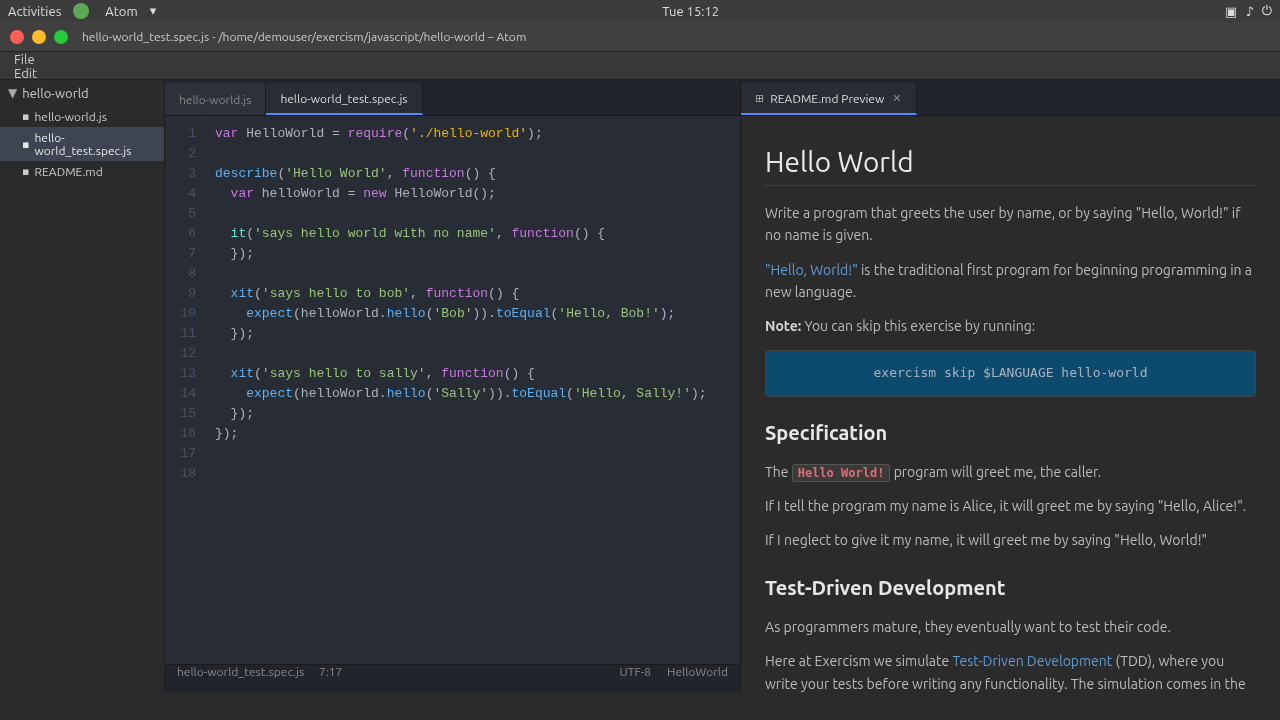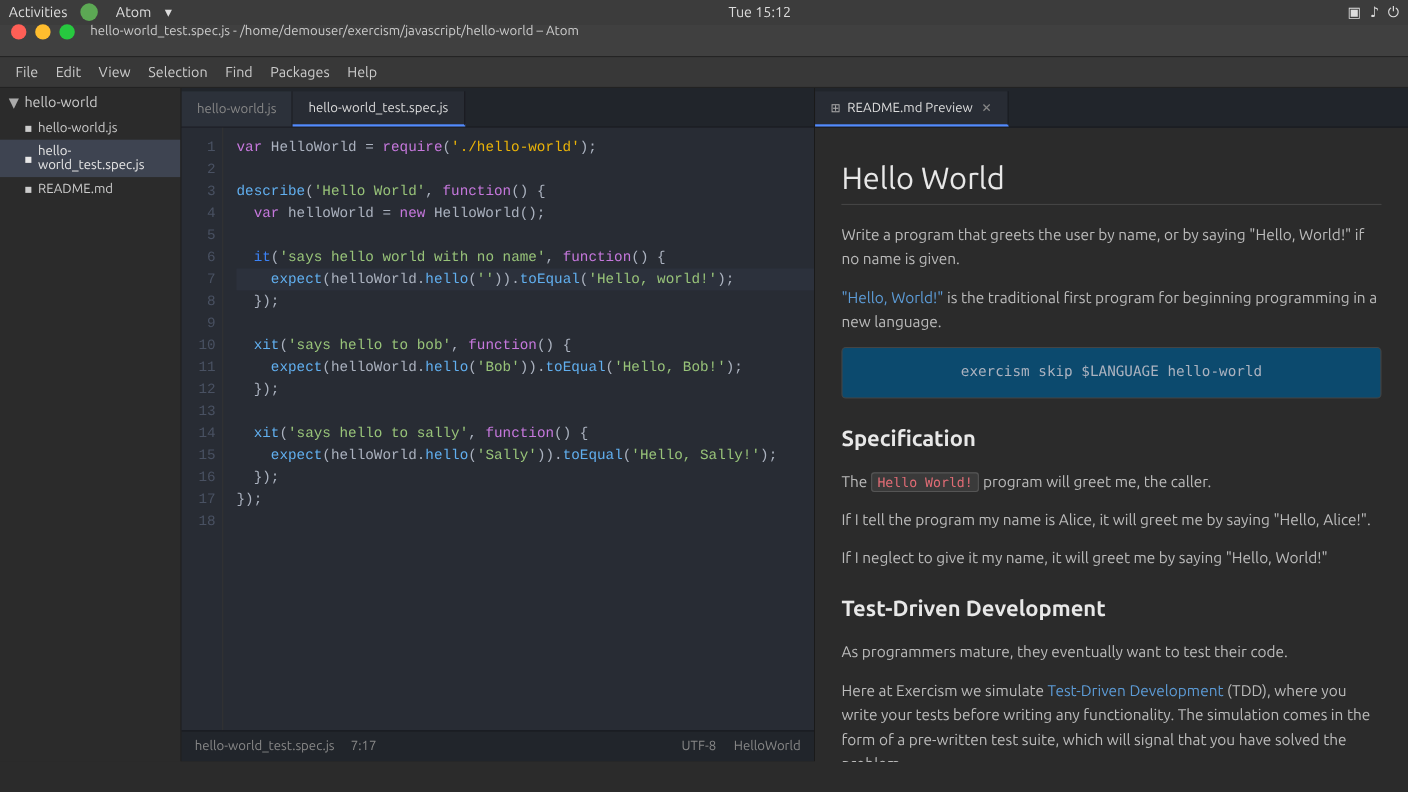--- a/index.html
+++ b/index.html
@@ -19,20 +19,21 @@
     }
     #system-bar-left { display: flex; align-items: center; gap: 12px; }
     #system-bar-right { display: flex; align-items: center; gap: 8px; }
 
     
     #title-bar {
       width: 100%;
       height: 30px;
       background: #404040;
       display: flex;
+      align-items: center;
       padding: 0 10px;
       gap: 8px;
       border-bottom: 1px solid #222;
     }
     .window-btn {
       width: 14px; height: 14px; border-radius: 50%; display: inline-block;
     }
     .btn-close { background: #ff5f56; }
     .btn-min { background: #ffbd2e; }
     .btn-max { background: #27c93f; }
@@ -40,20 +41,21 @@
 
     
     #menu-bar {
       width: 100%;
       height: 28px;
       background: #383838;
       display: flex;
       align-items: flex-start;
       padding: 0 6px;
       border-bottom: 1px solid #222;
+      flex-direction: column;
     }
     .menu-item {
       color: #ccc;
       font-size: 13px;
       padding: 0 8px;
       height: 100%;
       display: flex;
       align-items: center;
       cursor: pointer;
     }
@@ -162,21 +164,21 @@
       white-space: pre;
       color: #abb2bf;
     }
     .code-line.highlighted { background: #2c313c; }
 
     
     #status-bar {
       height: 28px;
       background: #21252b;
       display: flex;
-      align-items: center;
+      align-items: flex-start;
       justify-content: space-between;
       padding: 0 12px;
       border-top: 1px solid #181a1f;
       flex-shrink: 0;
     }
     #status-left { color: #888; font-size: 12px; }
     #status-right { color: #888; font-size: 12px; display: flex; gap: 16px; }
 
     
     #preview-panel {
@@ -252,20 +254,21 @@
       text-align: center;
     }
     .preview-inline-code {
       background: #3a3a3a;
       border: 1px solid #555;
       border-radius: 3px;
       padding: 1px 5px;
       font-family: 'Consolas', 'Monaco', monospace;
       font-size: 12px;
       color: #e06c75;
+      font-weight: bold;
     }
 
     
     .atom-logo {
       width: 16px; height: 16px;
       background: #5ca854;
       border-radius: 50%;
       display: inline-block;
       margin-right: 4px;
       vertical-align: middle;
@@ -359,22 +362,21 @@
           <div>16</div>
           <div>17</div>
           <div>18</div>
         </div>
       <div id="code-content">
           <div class="code-line"><span style="color:#c678dd">var</span> HelloWorld = <span style="color:#c678dd">require</span>(<span style="color:#eab308">'./hello-world'</span>);</div>
           <div class="code-line"></div>
           <div class="code-line"><span style="color:#61afef">describe</span>(<span style="color:#98c379">'Hello World'</span>, <span style="color:#c678dd">function</span>() {</div>
           <div class="code-line">  <span style="color:#c678dd">var</span> helloWorld = <span style="color:#c678dd">new</span> HelloWorld();</div>
           <div class="code-line"></div>
-          <div class="code-line">  <span style="color:#3b82f6">it</span>(<span style="color:#98c379">'says hello world with no name'</span>, <span style="color:#c678dd">function</span>() {</div>
-          <div class="code-line highlighted">    <span style="color:#61afef">expect</span>(helloWorld.<span style="color:#61afef">hello</span>(<span style="color:#98c379">''</span>)).<span style="color:#61afef">toEqual</span>(<span style="color:#98c379">'Hello, world!'</span>);</div>
+          <div class="code-line">  <span style="color:#5eead4">it</span>(<span style="color:#98c379">'says hello world with no name'</span>, <span style="color:#c678dd">function</span>() {</div>
           <div class="code-line">  });</div>
           <div class="code-line"></div>
           <div class="code-line">  <span style="color:#61afef">xit</span>(<span style="color:#98c379">'says hello to bob'</span>, <span style="color:#c678dd">function</span>() {</div>
           <div class="code-line">    <span style="color:#61afef">expect</span>(helloWorld.<span style="color:#61afef">hello</span>(<span style="color:#98c379">'Bob'</span>)).<span style="color:#61afef">toEqual</span>(<span style="color:#98c379">'Hello, Bob!'</span>);</div>
           <div class="code-line">  });</div>
           <div class="code-line"></div>
           <div class="code-line">  <span style="color:#61afef">xit</span>(<span style="color:#98c379">'says hello to sally'</span>, <span style="color:#c678dd">function</span>() {</div>
           <div class="code-line">    <span style="color:#61afef">expect</span>(helloWorld.<span style="color:#61afef">hello</span>(<span style="color:#98c379">'Sally'</span>)).<span style="color:#61afef">toEqual</span>(<span style="color:#98c379">'Hello, Sally!'</span>);</div>
           <div class="code-line">  });</div>
           <div class="code-line">});</div>
@@ -401,20 +403,23 @@
         <span>README.md Preview</span>
         <span class="preview-tab-close">✕</span>
       </div>
     </div>
     <div id="preview-content">
       <div class="preview-h1">Hello World</div>
       <p class="preview-p">Write a program that greets the user by name, or by saying "Hello, World!" if no name is given.</p>
       <p class="preview-p">
         <a class="preview-link">"Hello, World!"</a><span> is the traditional first program for beginning programming in a new language.</span>
       </p>
+      <p class="preview-p">
+        <span class="preview-bold">Note:</span><span> You can skip this exercise by running:</span>
+      </p>
       <div class="preview-code-block">
         <span>exercism skip $LANGUAGE hello-world</span>
       </div>
       <div class="preview-h2">Specification</div>
       <p class="preview-p">
         <span>The </span><span class="preview-inline-code">Hello World!</span><span> program will greet me, the caller.</span>
       </p>
       <p class="preview-p">If I tell the program my name is Alice, it will greet me by saying "Hello, Alice!".</p>
       <p class="preview-p">If I neglect to give it my name, it will greet me by saying "Hello, World!"</p>
       <div class="preview-h2">Test-Driven Development</div>

